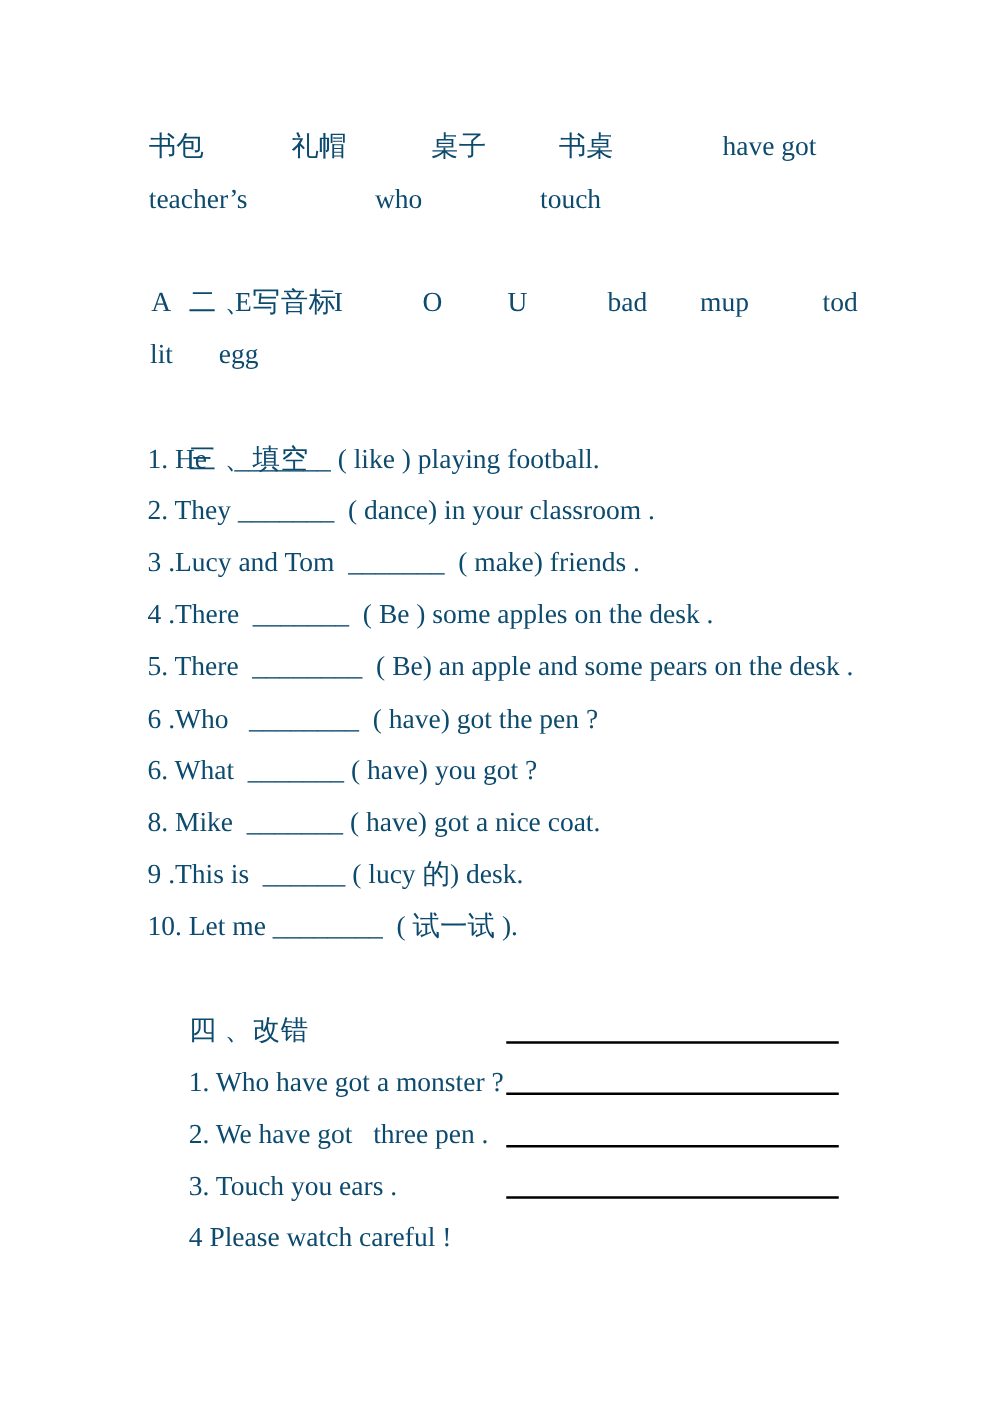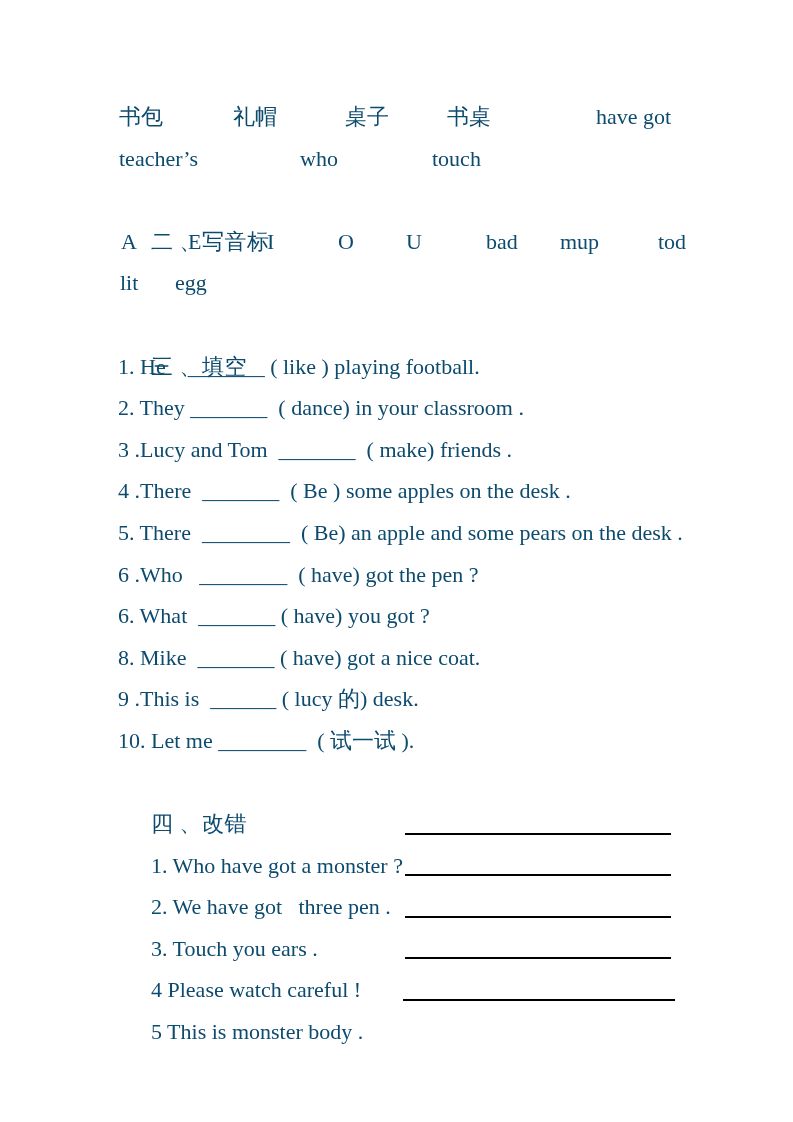--- a/index.html
+++ b/index.html
@@ -43,21 +43,21 @@
 <body>
 
 <div class="page">
   <div class="content">
 
     <div class="line">
       <span class="pos" style="left:1px">书包</span>
       <span class="pos" style="left:115px">礼帽</span>
       <span class="pos" style="left:227px">桌子</span>
       <span class="pos" style="left:329px">书桌</span>
-      <span class="pos" style="left:478px">have got</span>
+      <span class="pos" style="left:460px">have got</span>
     </div>
 
     <div class="line">
       <span class="pos" style="left:1px">teacher’s</span>
       <span class="pos" style="left:182px">who</span>
       <span class="pos" style="left:314px">touch</span>
     </div>
 
     <div class="line">
       <span class="heading">二 、写音标</span>
@@ -107,19 +107,15 @@
       <span class="answer-line"></span>
     </div>
     <div class="line">
       <span>3. Touch you ears .</span>
       <span class="answer-line"></span>
     </div>
     <div class="line">
       <span>4 Please watch careful !</span>
       <span class="answer-line"></span>
     </div>
-    <div class="line">
-      <span>5 This is monster body .</span>
-      <span class="answer-line" style="left:285px; width:272px;"></span>
-    </div>
 
   </div>
 </div>
 
 </body></html>

